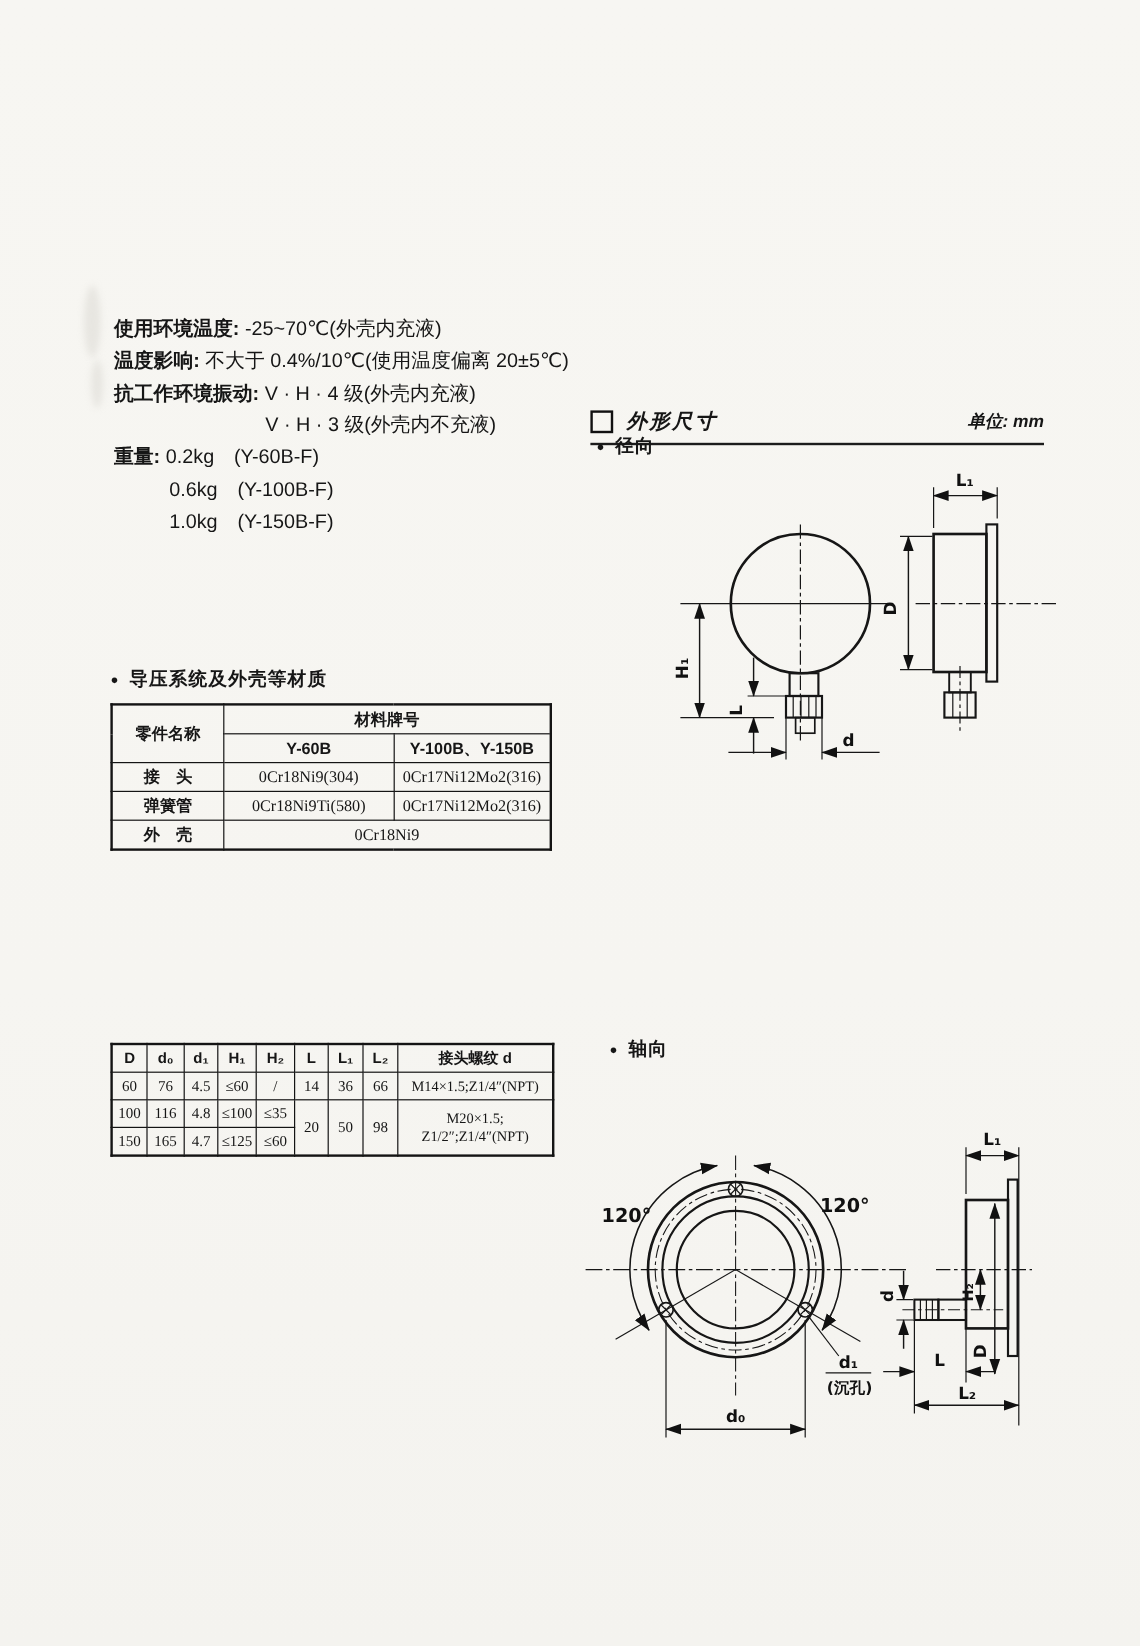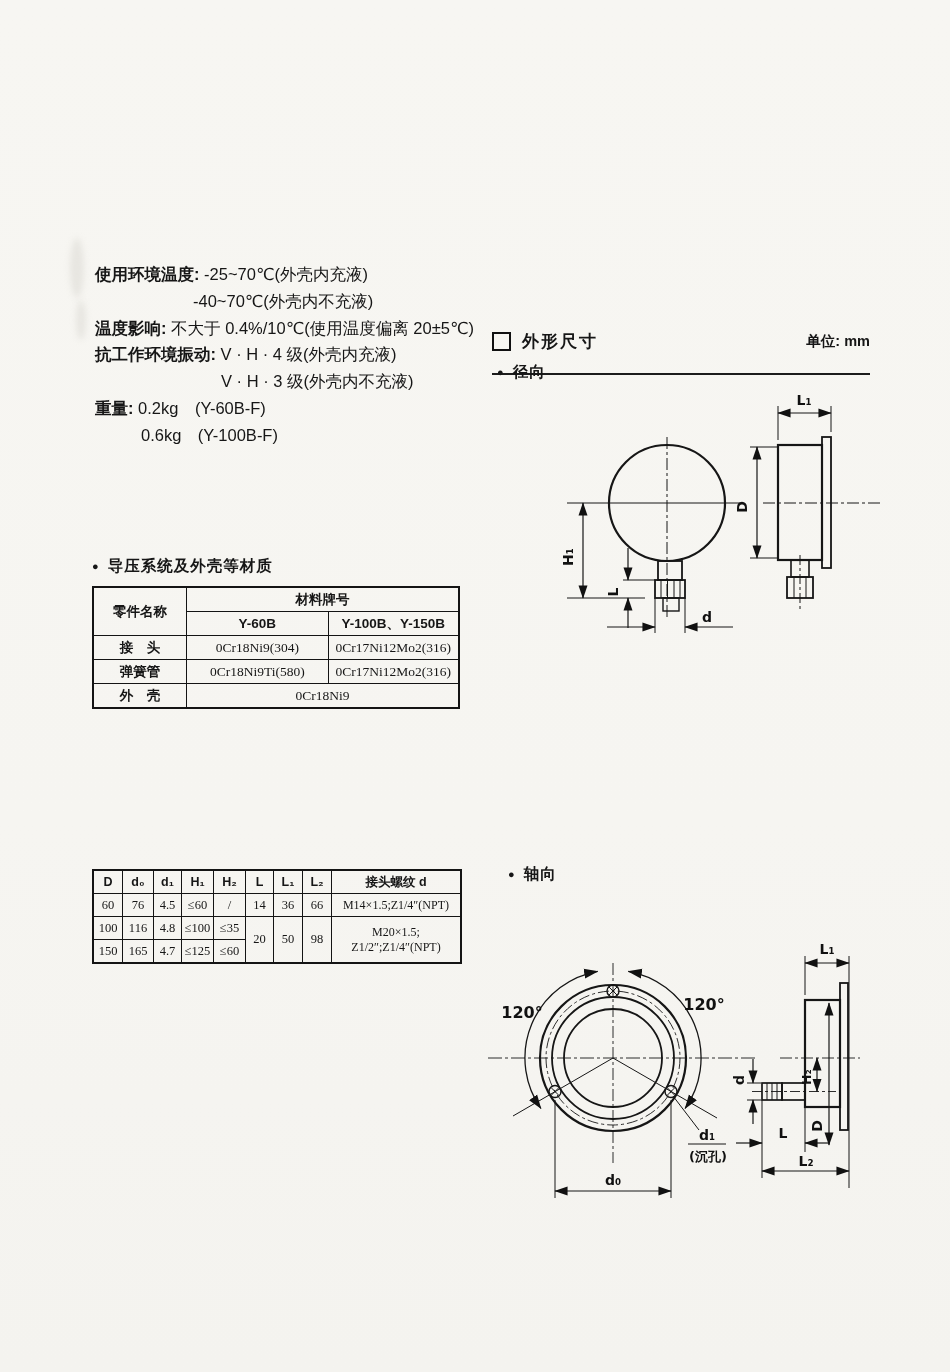--- a/index.html
+++ b/index.html
@@ -11,22 +11,22 @@
   }
   .abs{position:absolute;}
   
   .specs{left:95px;top:221px;width:440px;font-size:16.5px;line-height:26.8px;margin-top:40px;}
   .specs .row{white-space:nowrap;}
   .specs b{font-weight:700;}
   .ind1{padding-left:98px;}
   .ind2{padding-left:126px;}
   .ind3{padding-left:46px;}
   
-  .sec-head{left:492px;top:330px;width:378px;display:flex;align-items:center;
-    border-bottom:2.5px solid #1c1c1c;padding-bottom:20px;}
+  .sec-head{left:492px;top:340px;width:378px;display:flex;align-items:center;
+    border-bottom:2.5px solid #1c1c1c;padding-bottom:6px;font-style:italic;}
   .sec-head .sq{width:15px;height:15px;border:2px solid #111;margin-right:11px;flex:0 0 auto;}
   .sec-head .t{font-size:17px;font-weight:700;letter-spacing:2px;}
   .sec-head .u{margin-left:auto;font-size:14.5px;font-weight:600;}
   .bullet-line{font-size:15.5px;font-weight:700;letter-spacing:1px;}
   .bullet-line .b{font-size:11px;vertical-align:1px;margin-right:8px;}
   
   table{border-collapse:collapse;background:transparent;padding-left:24px;}
   .mat-table{left:92px;top:586px;width:368px;}
   .mat-table th,.mat-table td{border:1.6px solid #141414;text-align:center;
     font-size:13.5px;padding:0;height:23px;font-weight:700;}
@@ -40,26 +40,26 @@
   .dim-table .thread{font-size:12px;}
   
   svg text{font-family:"DejaVu Sans","Liberation Sans",sans-serif;font-weight:700;fill:#111;}
   .smudge{position:absolute;background:#d8d6d0;border-radius:50%;filter:blur(3px);opacity:.5;}
 </style>
 </head>
 <body>
 
 <div class="abs specs">
   <div class="row"><b>使用环境温度:</b> <span>-25~70℃(外壳内充液)</span></div>
-  <div class="row ind1"><span>-40~70℃(外壳内不充液)</span></div>
   <div class="row"><b>温度影响:</b> <span>不大于 0.4%/10℃(使用温度偏离 20±5℃)</span></div>
   <div class="row"><b>抗工作环境振动:</b> <span>V · H · 4 级(外壳内充液)</span></div>
   <div class="row ind2"><span>V · H · 3 级(外壳内不充液)</span></div>
   <div class="row"><b>重量:</b> <span>0.2kg　(Y-60B-F)</span></div>
   <div class="row ind3"><span>0.6kg　(Y-100B-F)</span></div>
+  <div class="row ind3"><span>1.0kg　(Y-150B-F)</span></div>
 </div>
 
 <div class="abs sec-head">
   <span class="sq"></span>
   <span class="t">外形尺寸</span>
   <span class="u">单位: mm</span>
 </div>
 
 <div class="abs bullet-line" style="left:497px;top:362px;">
   <span class="b">●</span><span>径向</span>

